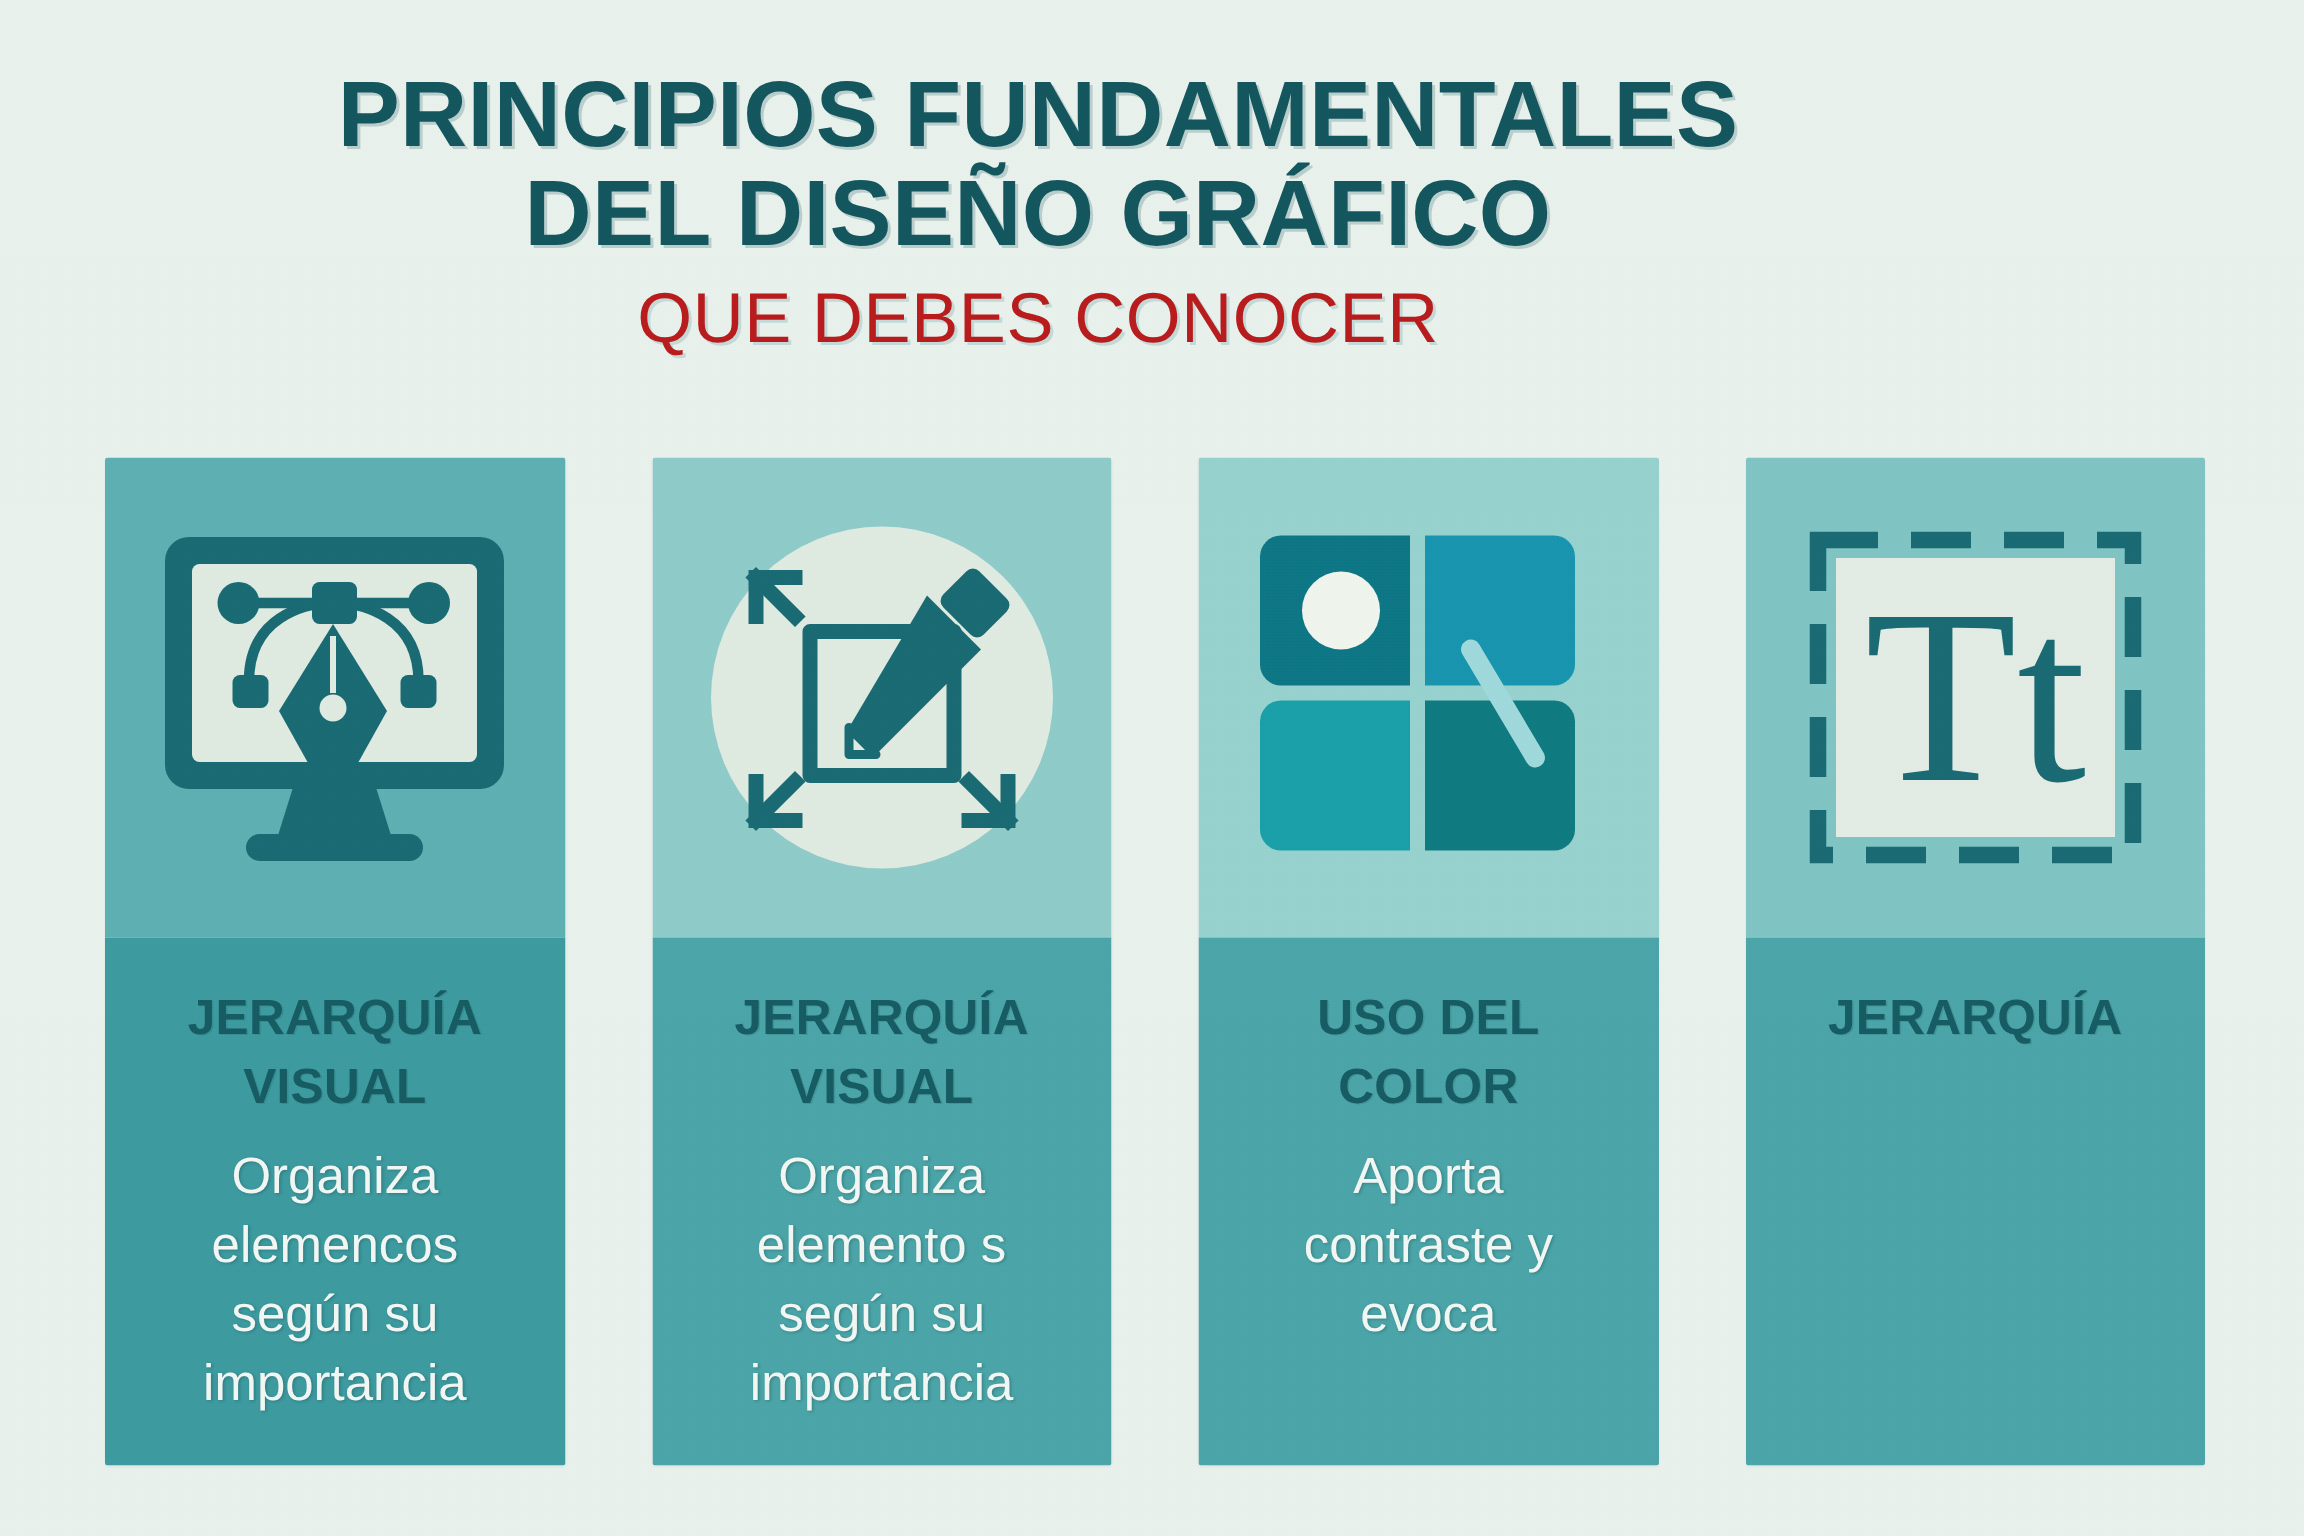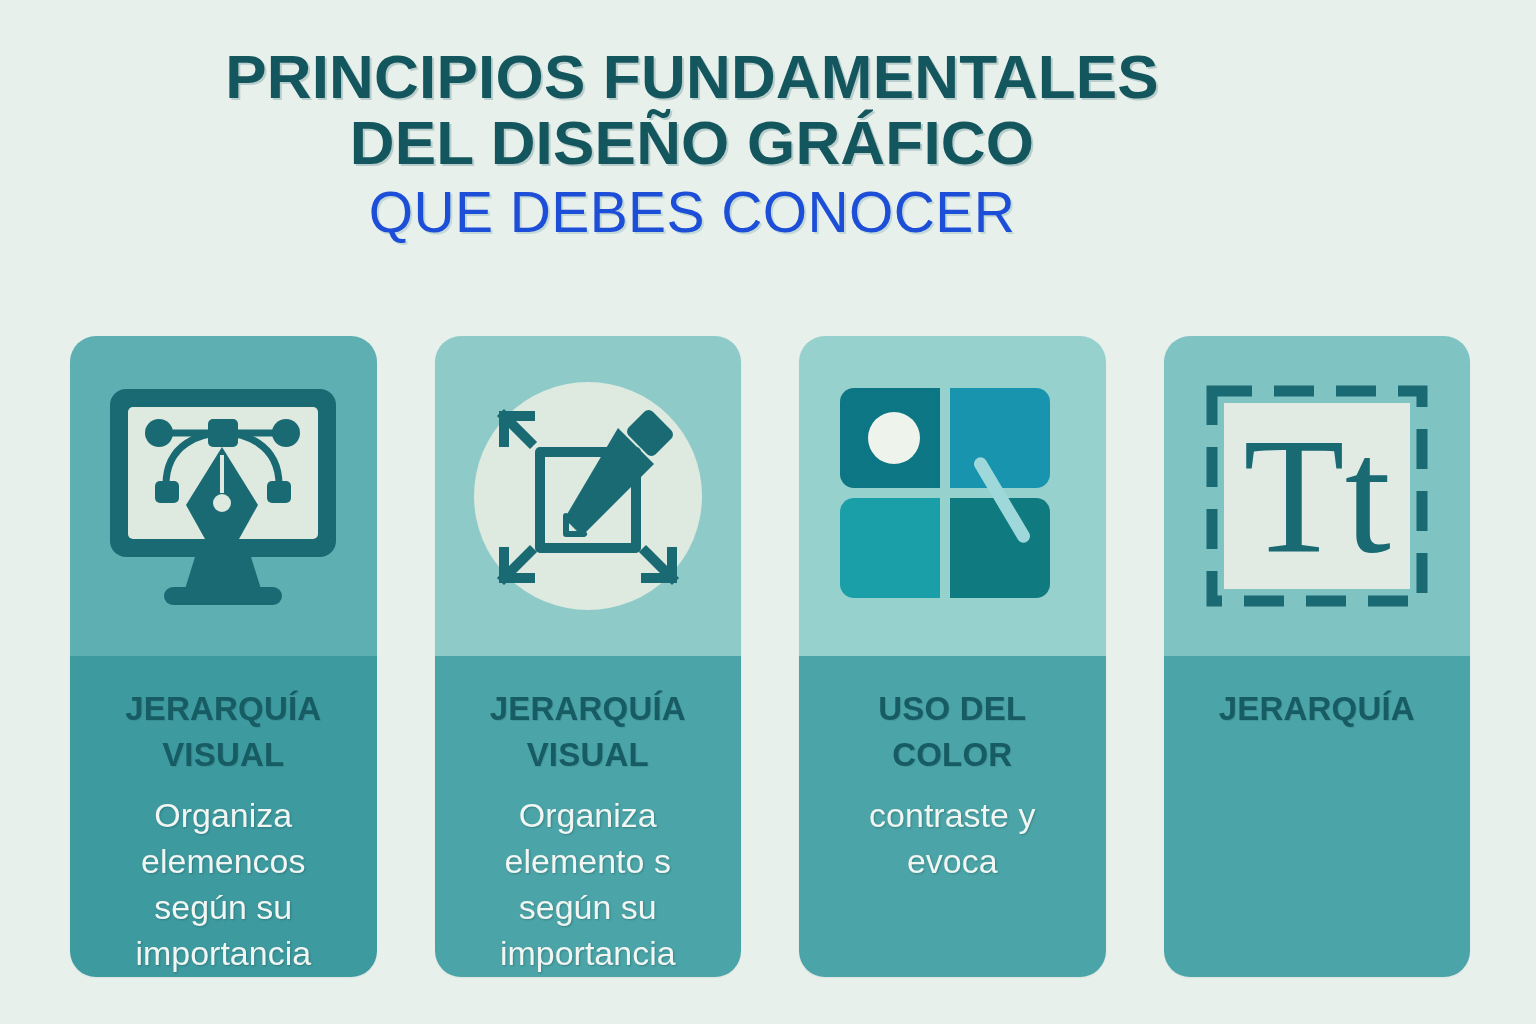--- a/index.html
+++ b/index.html
@@ -39,48 +39,47 @@
     font-size: 62px;
     font-weight: bold;
     line-height: 66px;
     letter-spacing: 0.2px;
     color: #14565e;
     text-shadow: 2px 2px 0 rgba(20,86,94,0.22);
     white-space: nowrap;
   }
   .subtitle-line {
     margin-top: 10px;
-    font-size: 57px;
+    font-size: 47px;
     font-weight: normal;
     line-height: 52px;
     letter-spacing: 0.4px;
-    color: #1d4ed8;
+    color: #b91c1c;
     text-shadow: 2px 2px 0 rgba(43,128,140,0.20);
     white-space: nowrap;
   }
 
   
   .cards {
     position: absolute;
     left: 70px;
     top: 305px;
     width: 1400px;
     height: 672px;
     display: flex;
     gap: 58px;
   }
   .card {
     position: relative;
     flex: 1 1 0;
-    border-radius: 26px;
+    border-radius: 2px;
     overflow: hidden;
     box-shadow: 0 1px 2px rgba(0,0,0,0.05);
     display: flex;
     flex-direction: column;
-    margin-top: 31px;
   }
   .card-icon-area {
     height: 320px;
     flex: 0 0 320px;
     display: flex;
     align-items: center;
     justify-content: center;
   }
   .card-text-area {
     flex: 1 1 auto;
@@ -226,20 +225,21 @@
 
         <line x1="168" y1="78" x2="172" y2="162" stroke="#9fd9db" stroke-width="13" stroke-linecap="round" transform="rotate(-28 170 120)"></line>
       </svg>
     </div>
     <div class="card-text-area">
       <div class="card-heading">
         <div>USO DEL</div>
         <div>COLOR</div>
       </div>
       <div class="card-body">
+        <div>Aporta</div>
         <div>contraste y</div>
         <div>evoca</div>
       </div>
     </div>
   </div>
 
   <div class="card" data-variant="v4">
     <div class="card-icon-area">
       <svg class="icon-svg" width="230" height="230" viewBox="0 0 230 230">
 

